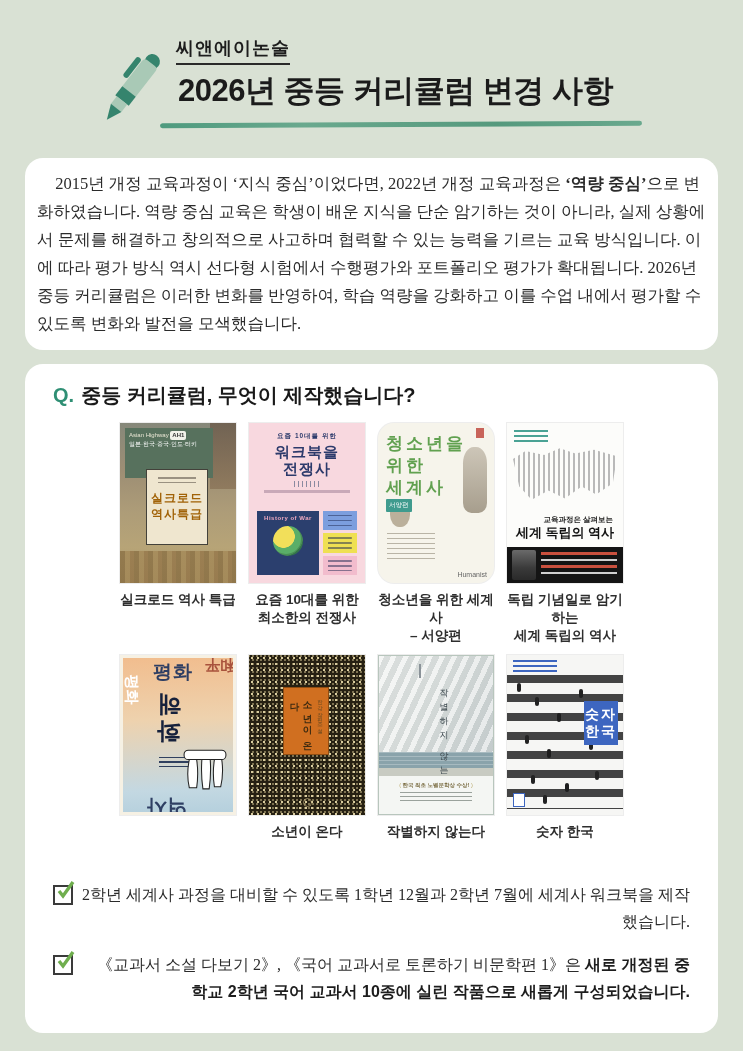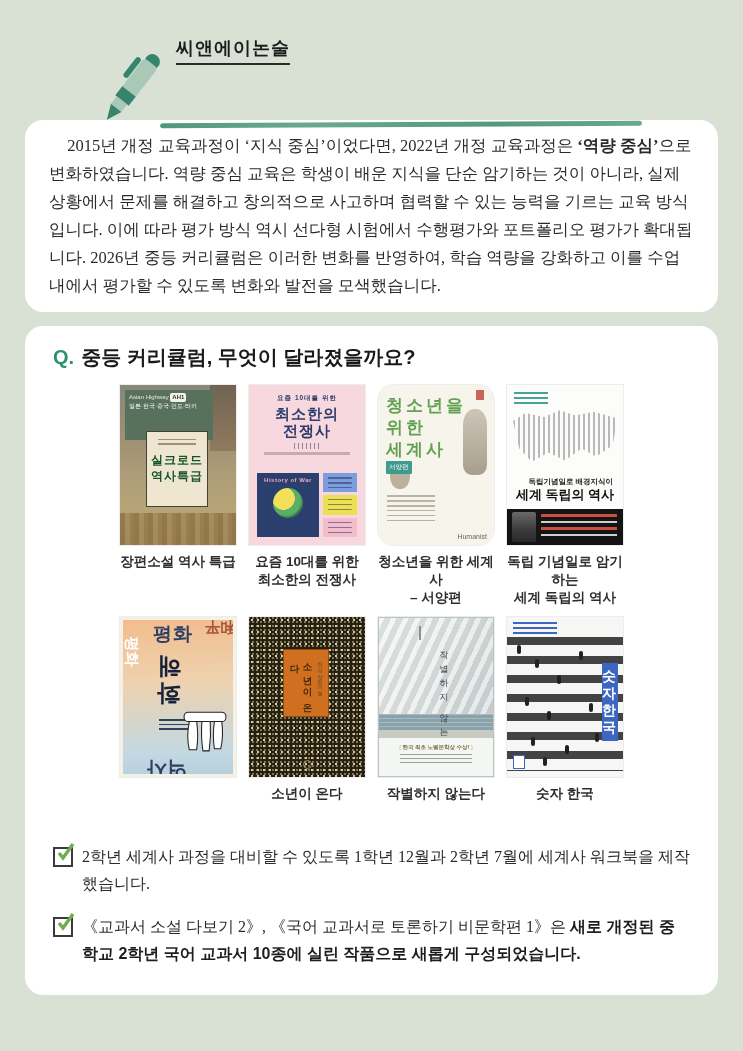--- a/index.html
+++ b/index.html
@@ -4,40 +4,40 @@
 <style>
   html,body{margin:0;padding:0;}
   body{
     width:743px;height:1051px;overflow:hidden;
     background:#d9e1d4;
     font-family:"Liberation Sans",sans-serif;
     color:#222;
     position:relative;
   }
   
-  .header{position:relative;height:120px;text-decoration:underline;}
+  .header{position:relative;height:158px;text-decoration:underline;}
   .pen-icon{position:absolute;left:86px;top:46px;width:86px;height:90px;}
   .brand{
     position:absolute;left:176px;top:36px;
     font-size:18px;font-weight:800;letter-spacing:1px;color:#1d1d1d;
     border-bottom:2.5px solid #2a2a2a;padding-bottom:3px;
   }
   .page-title{
     position:absolute;left:178px;top:70px;
     font-size:31px;font-weight:800;letter-spacing:-0.5px;color:#1b1b1b;
   }
   .stroke-line{
     position:absolute;left:160px;top:122px;width:482px;height:5px;
     border-radius:3px;
     background:linear-gradient(90deg,#4e9a7e,#6aa98e 30%,#55997d 70%,#6aa98e);
     transform:rotate(-0.3deg);
   }
   
   .card{background:#fff;border-radius:18px;margin:0 25px;}
-  .intro-card{padding:12px 24px;}
+  .intro-card{padding:12px 12px;}
   .intro-text{
     margin:0;font-family:"Liberation Serif",serif;
     font-size:16.5px;line-height:28px;color:#2b2b2b;text-indent:1.1em;
   }
   .intro-text b{font-weight:700;}
   .qa-card{margin-top:14px;padding:18px 28px 12px;}
   .q-heading{margin:0;font-size:20px;font-weight:800;color:#191919;}
   .q-label{color:#2f8f74;margin-right:7px;font-weight:800;}
   
   .books{
@@ -60,21 +60,21 @@
   .sign-badge{display:inline-block;background:#f2f2ea;color:#333;border-radius:2px;
     padding:0 2px;font-size:6px;font-weight:700;}
   .sign-bottom{color:#fff;font-size:6px;}
   .cov1-arch{position:absolute;right:0;top:0;width:26px;height:66px;
     background:linear-gradient(180deg,#6c5a4a,#8a7458);opacity:.8;}
   .cov1-panel{position:absolute;left:26px;top:46px;width:62px;height:76px;background:#efe6cf;
     border:1.5px solid #43413a;display:flex;flex-direction:column;align-items:center;padding-top:7px;box-sizing:border-box;}
   .cov1-lines{width:38px;height:7px;
     background:repeating-linear-gradient(180deg,#9a9181 0 1.5px,transparent 1.5px 4.5px);}
   .cov1-title{margin-top:6px;font-family:"Liberation Serif",serif;font-weight:700;font-size:12px;
-    line-height:16px;color:#14532d;letter-spacing:1px;white-space:pre-line;text-align:center;}
+    line-height:16px;color:#a16207;letter-spacing:1px;white-space:pre-line;text-align:center;}
   .cov1-warriors{position:absolute;bottom:0;left:0;right:0;height:32px;opacity:.85;
     background:repeating-linear-gradient(90deg,#8d7347 0 5px,#a58a59 5px 10px,#97794c 10px 14px);}
   
   .cov2{background:#f8d8df;text-align:center;padding-top:9px;box-sizing:border-box;}
   .cov2-tag{font-size:6.5px;font-weight:700;color:#2c3a6b;letter-spacing:1px;}
   .cov2-title{font-size:15px;line-height:17px;font-weight:800;color:#2c3a6b;
     white-space:pre-line;margin-top:2px;letter-spacing:1px;}
   .cov2-rays{width:26px;height:6px;margin:4px auto 3px;
     background:repeating-linear-gradient(90deg,#8a8aa0 0 1px,transparent 1px 4px);}
   .cov2-sub{width:86px;height:3px;margin:0 auto;background:#c9a9b8;}
@@ -163,83 +163,84 @@
   
   .cov8{background:#f6f6f4;}
   .cov8-note{position:absolute;top:5px;left:6px;width:44px;height:12px;
     background:repeating-linear-gradient(180deg,#3d66c0 0 2px,transparent 2px 5px);}
   .cov8-stripes{position:absolute;top:20px;bottom:6px;left:0;right:0;
     background:repeating-linear-gradient(180deg,#434343 0 8px,#f6f6f4 8px 19px);}
   .cov8-people{position:absolute;left:10px;top:28px;width:4px;height:9px;background:#222;border-radius:2px;
     box-shadow:18px 14px 0 #222,40px 30px 0 #1e1e1e,62px 6px 0 #222,8px 52px 0 #222,
       30px 66px 0 #1d1d1d,72px 58px 0 #222,14px 92px 0 #222,48px 100px 0 #1e1e1e,
       78px 88px 0 #222,26px 112px 0 #222;}
-  .cov8-panel{position:absolute;right:5px;top:46px;width:16px;background:#3d66c0;color:#fff;
+  .cov8-panel{position:absolute;right:5px;top:46px;width:34px;background:#3d66c0;color:#fff;
     font-weight:800;font-size:14px;line-height:17px;text-align:center;padding:5px 0;
     white-space:pre-line;letter-spacing:2px;}
   .cov8-logo{position:absolute;left:6px;bottom:8px;width:10px;height:12px;background:#fff;
     border:1px solid #3d66c0;}
   
   .checklist{margin-top:24px;}
   .check-item{display:flex;align-items:flex-start;margin-bottom:16px;}
   .check-icon{flex:0 0 16px;width:16px;height:16px;margin:4px 9px 0 0;position:relative;
     border:2px solid #3a3a3a;background:#fff;}
   .check-icon svg{position:absolute;left:0;top:-6px;width:20px;height:20px;overflow:visible;}
-  .check-text{margin:0;font-family:"Liberation Serif",serif;font-size:16px;line-height:27px;color:#2b2b2b;}
+  .check-text{margin:0;font-family:"Liberation Serif",serif;font-size:16px;line-height:27px;color:#2b2b2b;text-align:right;}
   .check-text b{font-family:"Liberation Sans",sans-serif;font-size:16px;font-weight:700;color:#1d1d1d;}
 </style>
 </head>
 <body>
 
 <div class="header">
   <svg class="pen-icon" viewBox="0 0 90 95">
     <g transform="rotate(38 45 48)">
       <circle cx="45" cy="8" r="8" fill="#35846d"></circle>
       <rect x="36" y="10" width="18" height="42" rx="4" fill="#a9c9b6"></rect>
       <rect x="29" y="13" width="6" height="26" rx="3" fill="#35846d"></rect>
       <rect x="36" y="48" width="18" height="12" fill="#35846d"></rect>
       <rect x="38" y="60" width="14" height="10" fill="#a9c9b6"></rect>
       <polygon points="38,70 52,70 45,86" fill="#35846d"></polygon>
     </g>
   </svg>
   <div class="brand">씨앤에이논술</div>
+  <div class="page-title">2026년 중등 커리큘럼 변경 사항</div>
   <div class="stroke-line"></div>
 </div>
 
 <div class="card intro-card">
   <p class="intro-text"><span>2015년 개정 교육과정이 ‘지식 중심’이었다면, 2022년 개정 교육과정은 </span><b>‘역량 중심’</b><span>으로 변화하였습니다. 역량 중심 교육은 학생이 배운 지식을 단순 암기하는 것이 아니라, 실제 상황에서 문제를 해결하고 창의적으로 사고하며 협력할 수 있는 능력을 기르는 교육 방식입니다. 이에 따라 평가 방식 역시 선다형 시험에서 수행평가와 포트폴리오 평가가 확대됩니다. 2026년 중등 커리큘럼은 이러한 변화를 반영하여, 학습 역량을 강화하고 이를 수업 내에서 평가할 수 있도록 변화와 발전을 모색했습니다.</span></p>
 </div>
 
 <div class="card qa-card">
-  <h2 class="q-heading"><span class="q-label">Q.</span><span>중등 커리큘럼, 무엇이 달라졌을까요?</span></h2>
+  <h2 class="q-heading"><span class="q-label">Q.</span><span>중등 커리큘럼, 무엇이 제작했습니다?</span></h2>
 
   <div class="books">
 
     <div class="book">
       <div class="cover cov1">
         <div class="cov1-arch"></div>
         <div class="cov1-sign">
           <span>Asian Highway</span>
           <span class="sign-badge">AH1</span>
           <div class="sign-bottom">일본·한국·중국·인도·터키</div>
         </div>
         <div class="cov1-panel">
           <div class="cov1-lines"></div>
           <div class="cov1-title">실크로드
 역사특급</div>
         </div>
         <div class="cov1-warriors"></div>
       </div>
-      <div class="caption">장편소설 역사 특급</div>
+      <div class="caption">실크로드 역사 특급</div>
     </div>
 
     <div class="book">
       <div class="cover cov2">
         <div class="cov2-tag">요즘 10대를 위한</div>
-        <div class="cov2-title">최소한의
+        <div class="cov2-title">워크북을
 전쟁사</div>
         <div class="cov2-rays"></div>
         <div class="cov2-sub"></div>
         <div class="cov2-bottom">
           <div class="cov2-navy">
             <div class="cov2-navy-title">History of War</div>
             <div class="cov2-globe"></div>
           </div>
           <div class="cov2-col">
             <div class="cov2-chip chip1"></div>
@@ -265,21 +266,21 @@
         <div class="cov3-pub">Humanist</div>
       </div>
       <div class="caption">청소년을 위한 세계사
 – 서양편</div>
     </div>
 
     <div class="book">
       <div class="cover cov4">
         <div class="cov4-note"></div>
         <div class="cov4-map"></div>
-        <div class="cov4-sub">독립기념일로 배경지식이</div>
+        <div class="cov4-sub">교육과정은 살펴보는</div>
         <div class="cov4-title">세계 독립의 역사</div>
         <div class="cov4-band">
           <div class="cov4-photo"></div>
           <div class="cov4-band-lines"></div>
         </div>
       </div>
       <div class="caption">독립 기념일로 암기하는
 세계 독립의 역사</div>
     </div>
 

